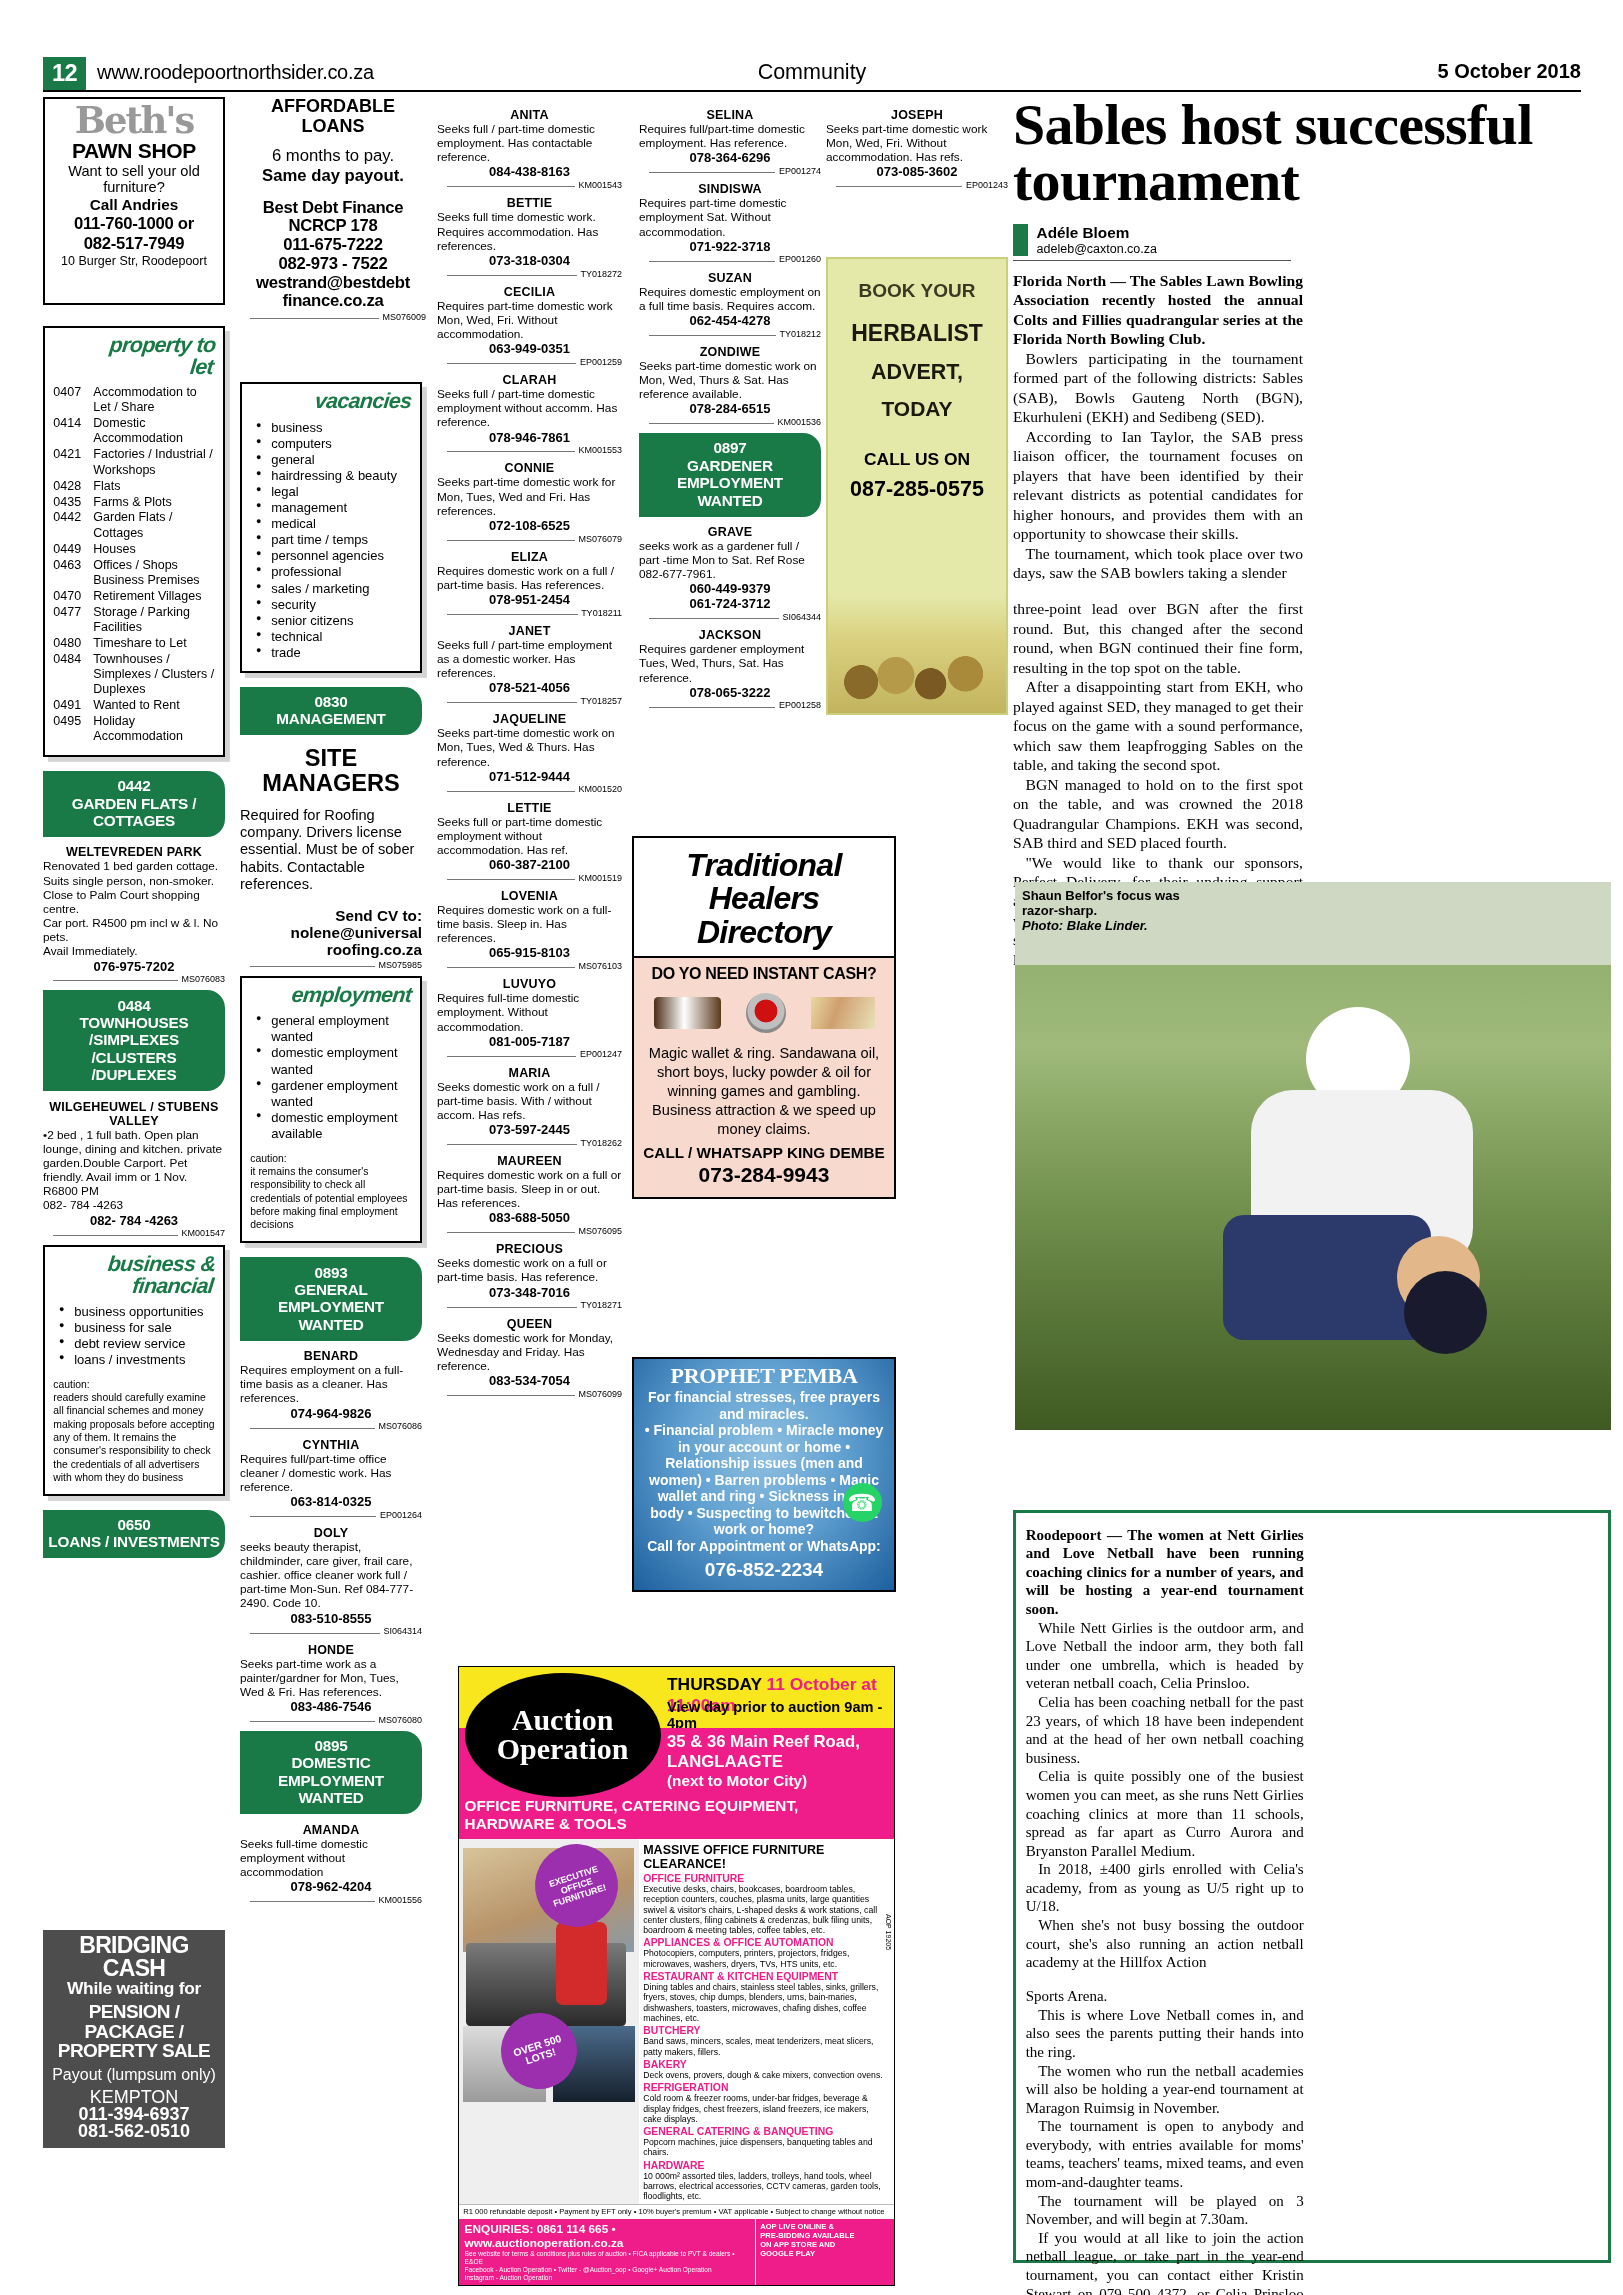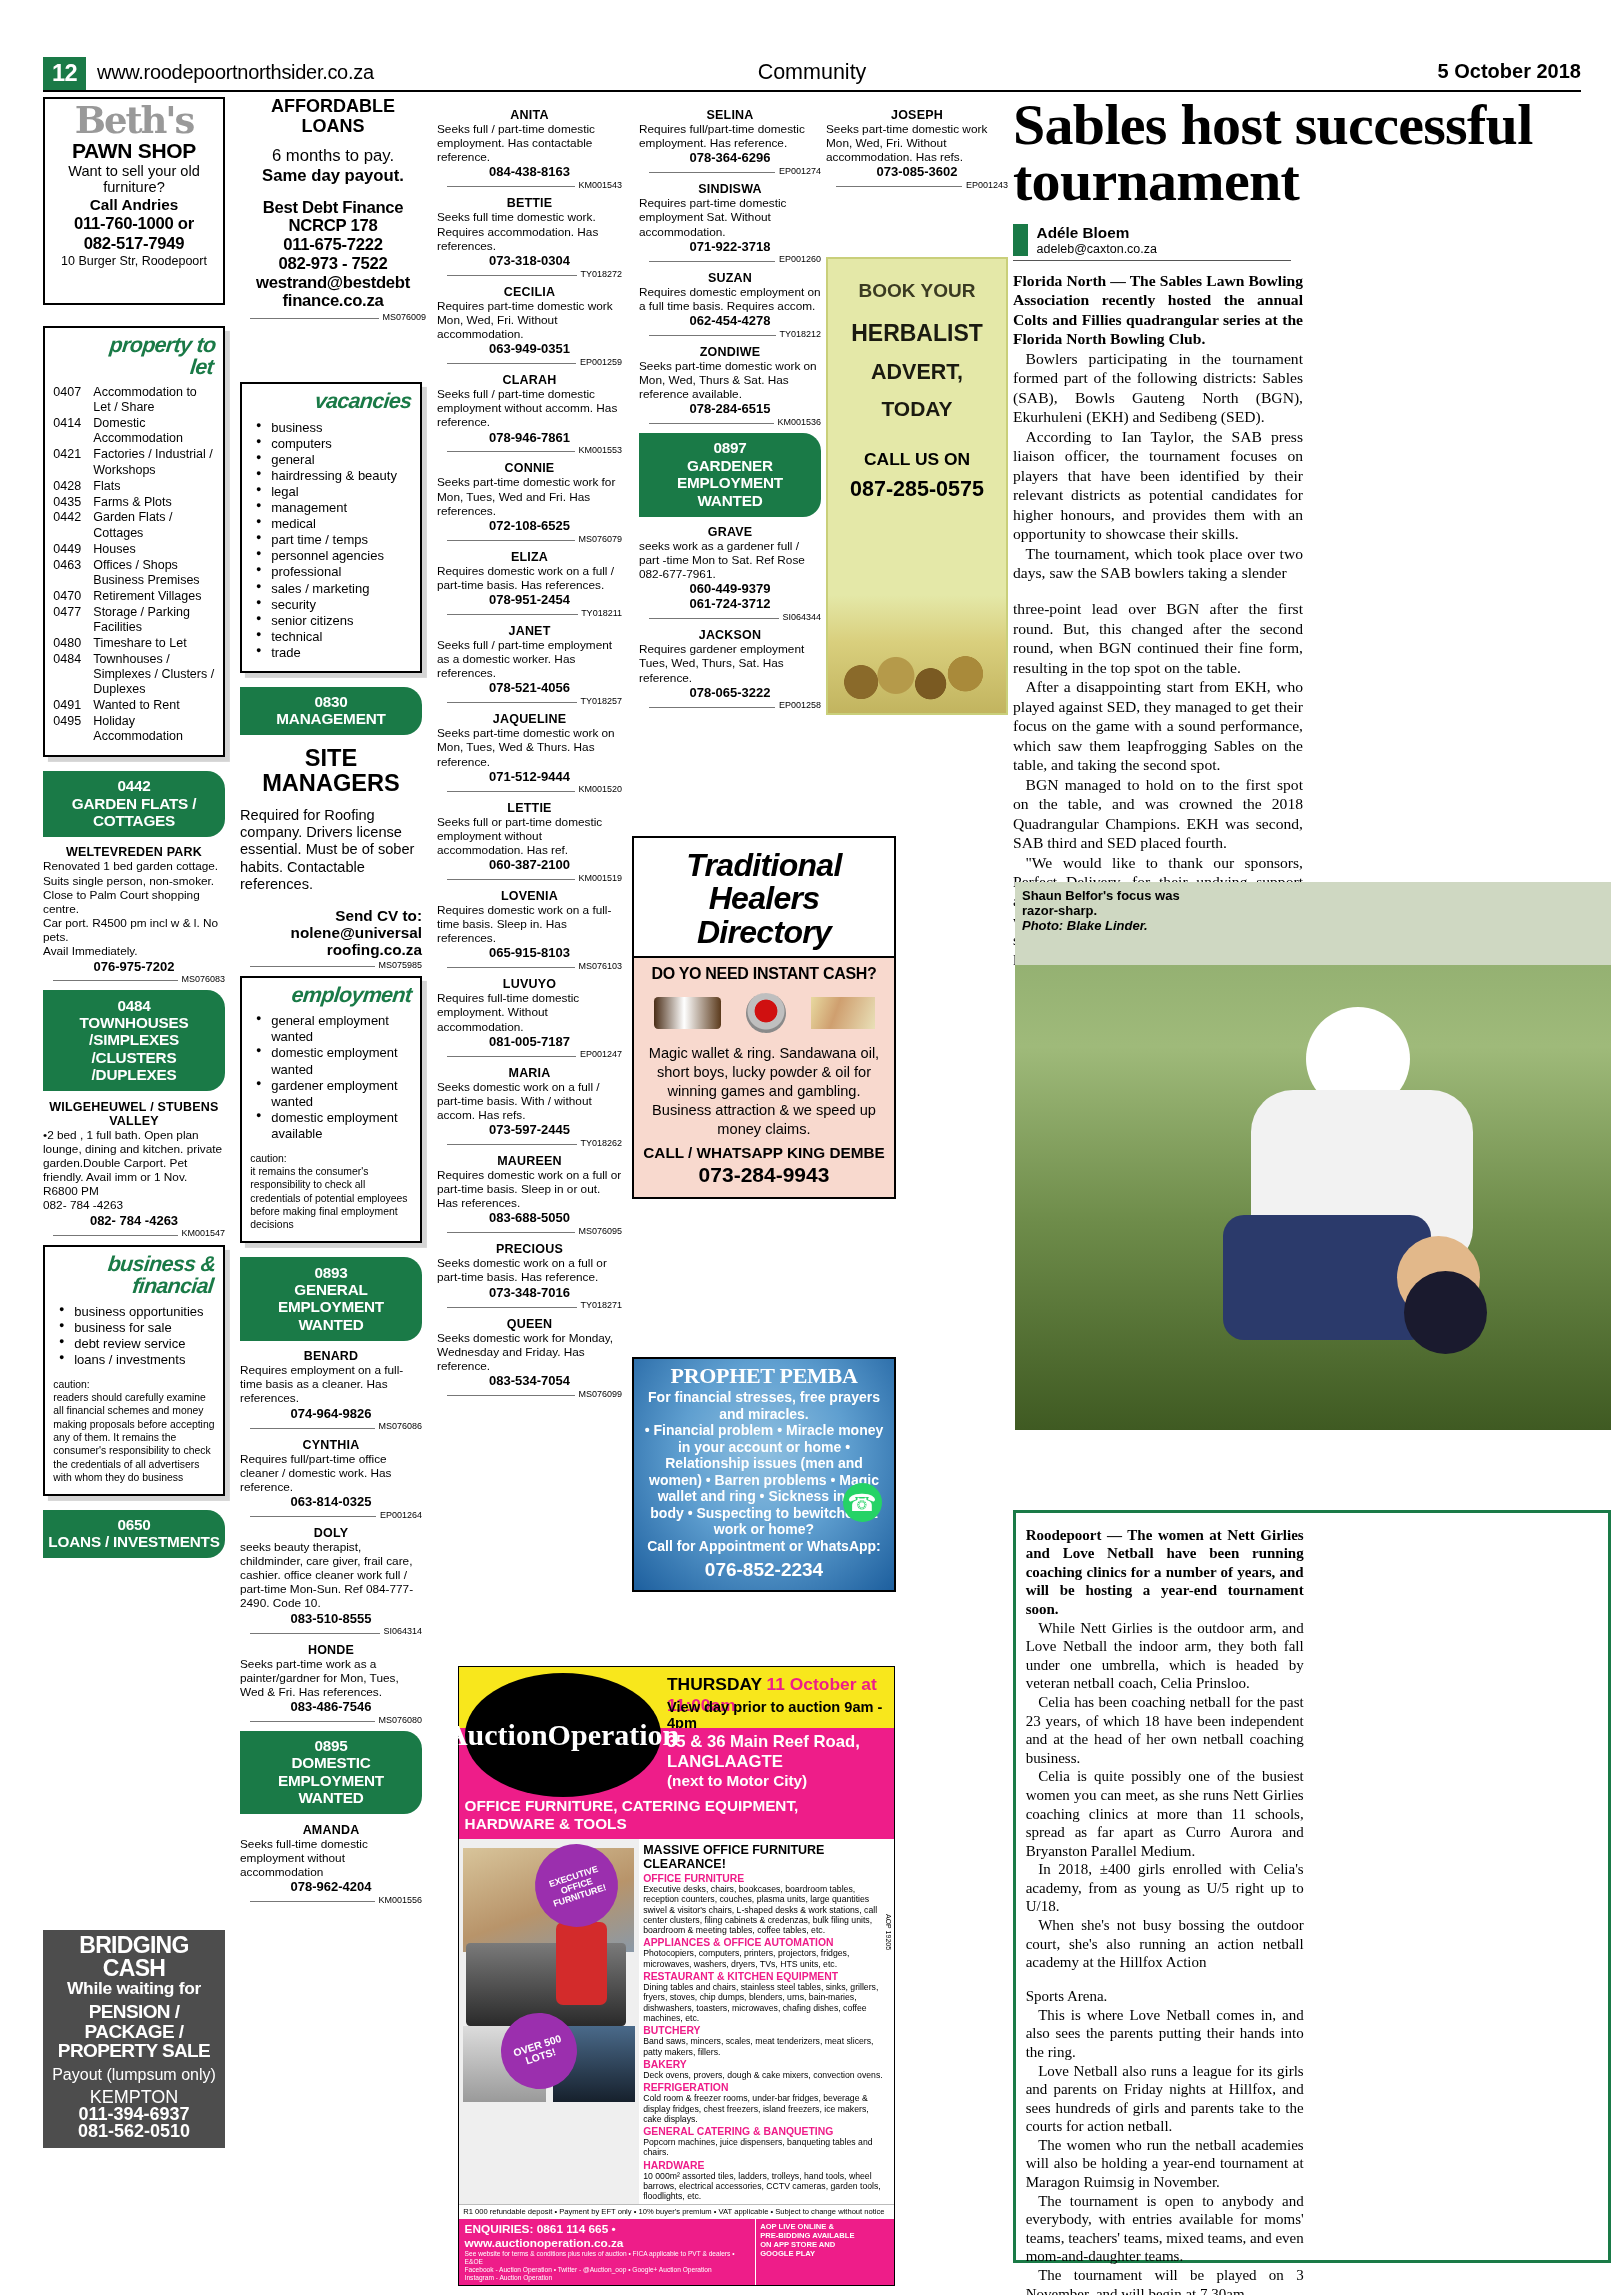--- a/index.html
+++ b/index.html
@@ -144,21 +144,21 @@
   .wa { position:absolute; right:12.5px; bottom:68px; width:39px; height:39px; border-radius:50%;
         background:#25d366; display:flex; align-items:center; justify-content:center; font-size:23.6px; color:#fff;}
 
   
   .auction { position:absolute; left:458px; top:1666px; width:437px; border:1.4px solid #000; background:#fff; }
   .auction .top { background:#f8e71c; height:61px; position:relative; }
   .auction .pink { background:#ee1d89; color:#fff; position:relative; padding:4.2px 7px 2.8px 208px; }
   .auction .oval {
     position:absolute; left:5.6px; top:5.6px; width:196px; height:124px; border-radius:50%;
     background:#000; color:#fff; font-family:"Liberation Serif", serif; z-index:5;
-    display:flex; flex-direction:row; justify-content:center; align-items:center; line-height:0.94;
+    display:flex; flex-direction:column; justify-content:center; align-items:center; line-height:0.94;
   }
   .auction .oval .a1 { font-size:30px; font-weight:700; }
   .auction .oval .a2 { font-size:30px; font-weight:700; }
   .auction .th { position:absolute; left:208px; top:7px; font-size:17.4px; font-weight:800; }
   .auction .th em { color:#ee1d89; font-style:normal; }
   .auction .vd { position:absolute; left:208px; top:32px; font-size:14.6px; font-weight:700; }
   .auction .addr { font-size:16.7px; font-weight:800; }
   .auction .addr em { color:#ffffff; font-style:normal; }
   .auction .addr2 { font-size:15.3px; font-weight:700; }
   .auction .cats { background:#ee1d89; color:#fff; font-size:15.3px; font-weight:800; padding:4.2px 5.6px 5.6px 5.6px; }
@@ -790,21 +790,20 @@
         <p class="lead">Roodepoort — The women at Nett Girlies and Love Netball have been running coaching clinics for a number of years, and will be hosting a year-end tournament soon.</p>
         <p>While Nett Girlies is the outdoor arm, and Love Netball the indoor arm, they both fall under one umbrella, which is headed by veteran netball coach, Celia Prinsloo.</p>
         <p>Celia has been coaching netball for the past 23 years, of which 18 have been independent and at the head of her own netball coaching business.</p>
         <p>Celia is quite possibly one of the busiest women you can meet, as she runs Nett Girlies coaching clinics at more than 11 schools, spread as far apart as Curro Aurora and Bryanston Parallel Medium.</p>
         <p>In 2018, ±400 girls enrolled with Celia's academy, from as young as U/5 right up to U/18.</p>
         <p>When she's not busy bossing the outdoor court, she's also running an action netball academy at the Hillfox Action</p>
       </div>
     <div class="c" id="net-c2">
         <p>Sports Arena.</p>
         <p>This is where Love Netball comes in, and also sees the parents putting their hands into the ring.</p>
-        <p>Love Netball also runs a league for its girls and parents on Friday nights at Hillfox, and sees hundreds of girls and parents take to the courts for action netball.</p>
         <p>The women who run the netball academies will also be holding a year-end tournament at Maragon Ruimsig in November.</p>
         <p>The tournament is open to anybody and everybody, with entries available for moms' teams, teachers' teams, mixed teams, and even mom-and-daughter teams.</p>
         <p>The tournament will be played on 3 November, and will begin at 7.30am.</p>
         <p>If you would at all like to join the action netball league, or take part in the year-end tournament, you can contact either Kristin Stewart on 079 500 4372, or Celia Prinsloo on 082 385 9937.</p>
       </div>
   </div>
 </div>
 
 
 </body></html>

